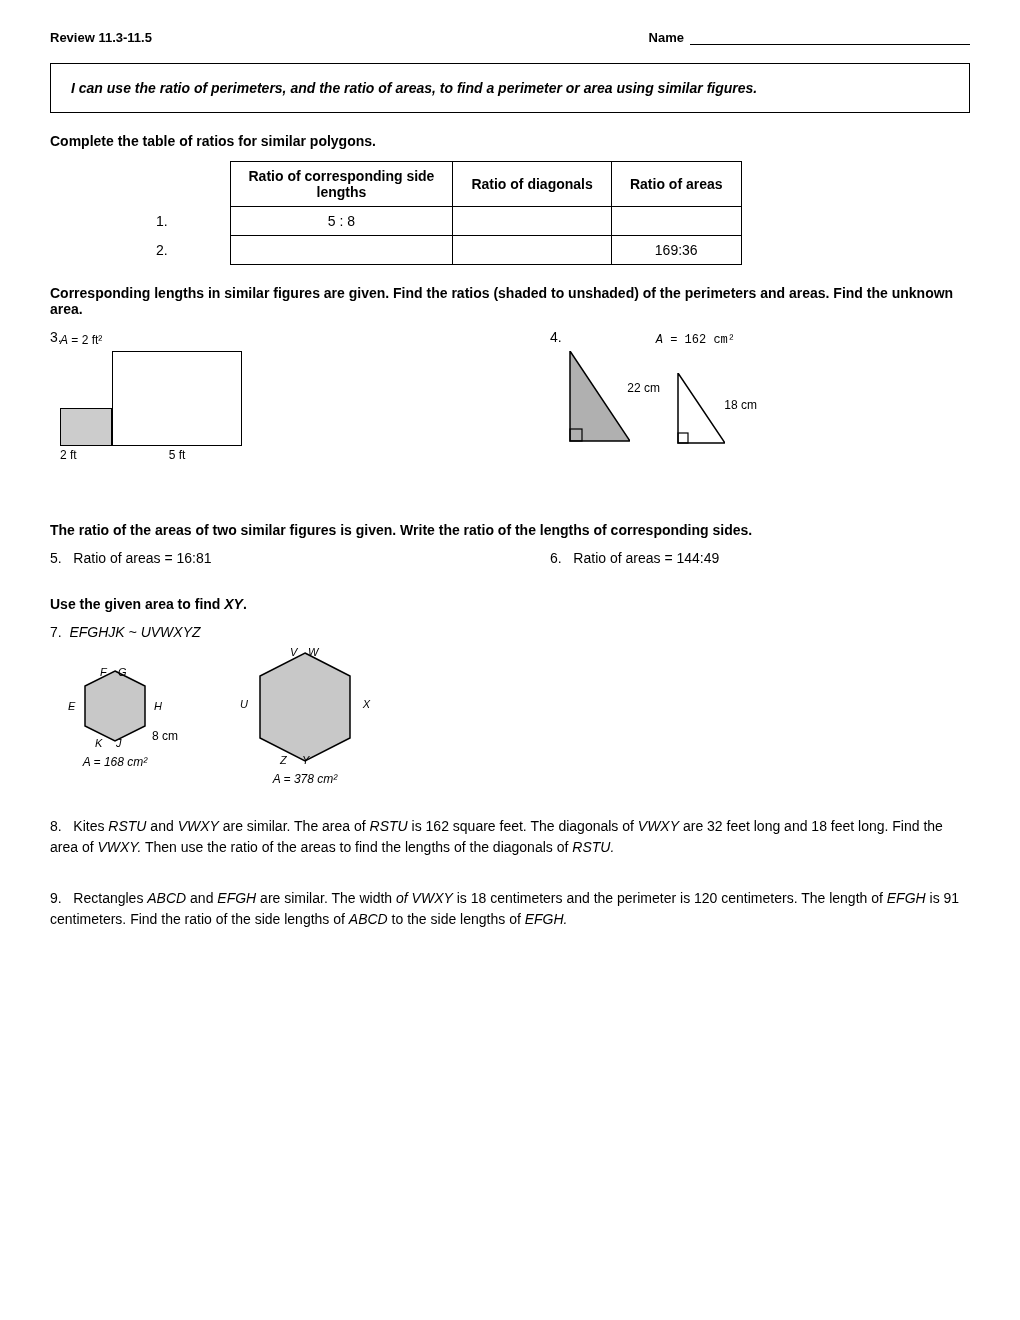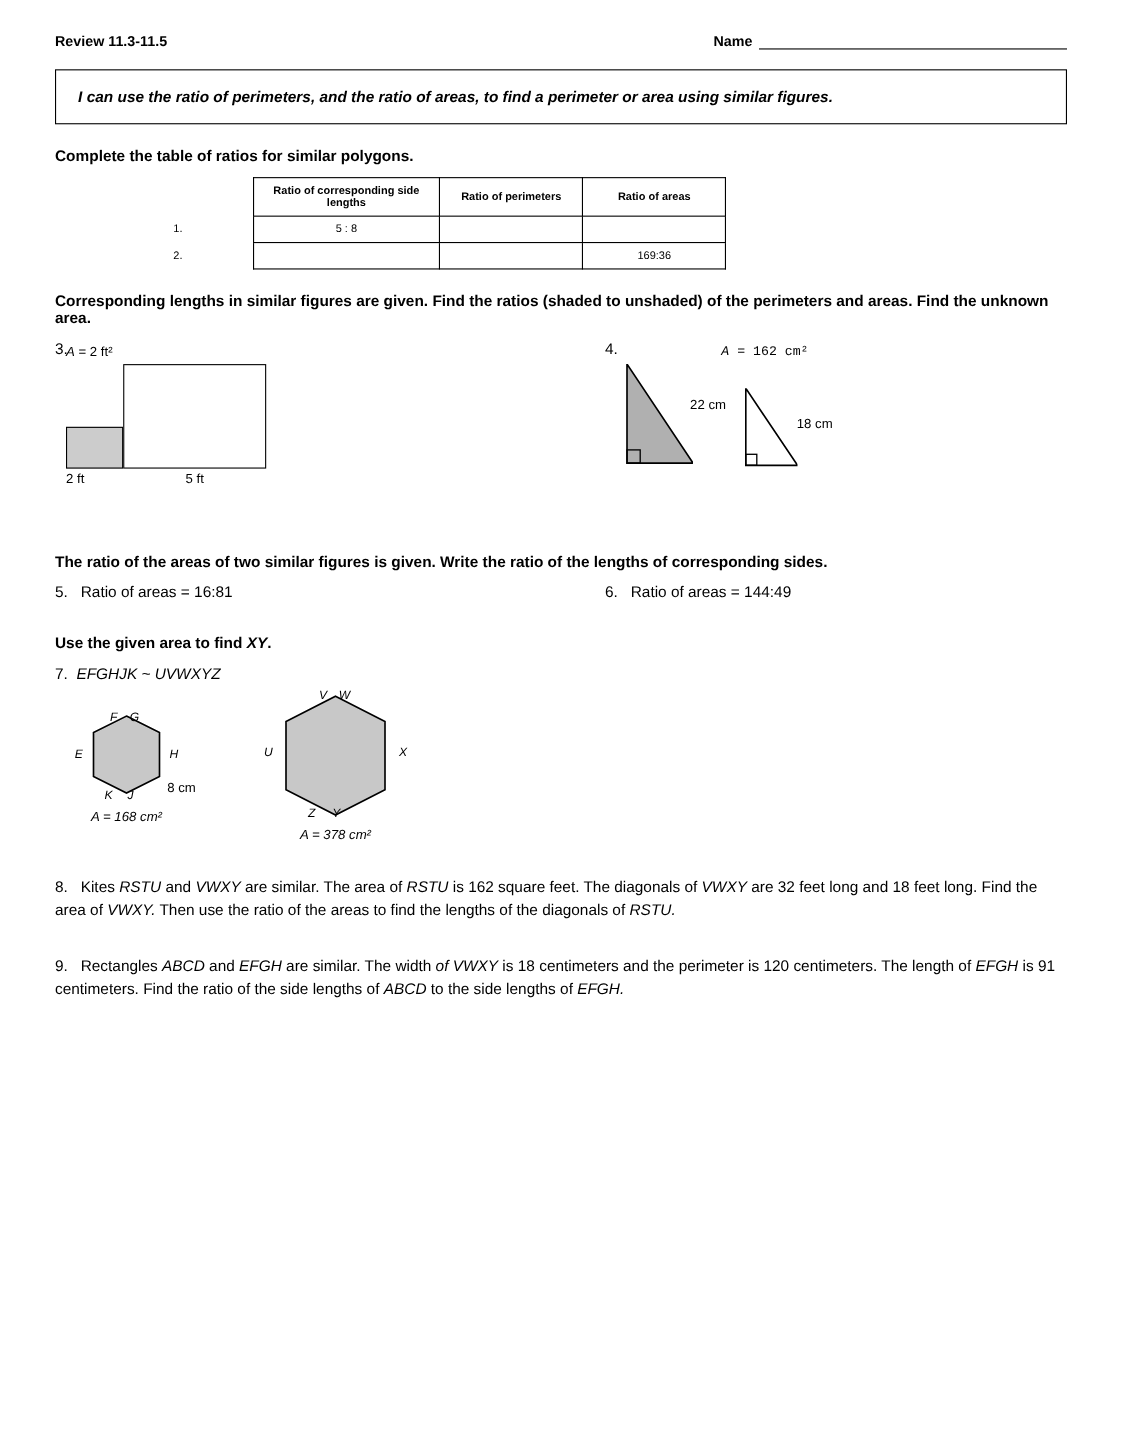--- a/index.html
+++ b/index.html
@@ -45,21 +45,21 @@
     }
     table.ratio-table {
       border-collapse: collapse;
       margin-left: 50px;
       margin-bottom: 20px;
     }
     table.ratio-table th, table.ratio-table td {
       border: 1px solid #000;
       padding: 6px 18px;
       text-align: center;
-      font-size: 10px;
+      font-size: 14px;
       min-width: 130px;
     }
     table.ratio-table th {
       font-weight: bold;
       background: #fff;
     }
     .row-label {
       border: none !important;
       background: none !important;
       padding-left: 0 !important;
@@ -147,21 +147,21 @@
   <span><strong>I can use the ratio of perimeters, and the ratio of areas, to find a perimeter or area using similar figures.</strong></span>
 </div>
 
 <div class="problem-section section-gap2">
   <div class="section-heading">Complete the table of ratios for similar polygons.</div>
   <table class="ratio-table">
     <thead>
       <tr>
         <th style="border:none;background:none;"></th>
         <th>Ratio of corresponding side<br>lengths</th>
-        <th>Ratio of perimeters</th>
+        <th>Ratio of diagonals</th>
         <th>Ratio of areas</th>
       </tr>
     </thead>
     <tbody>
       <tr>
         <td class="row-label">1.</td>
         <td>5 : 8</td>
         <td></td>
         <td></td>
       </tr>

